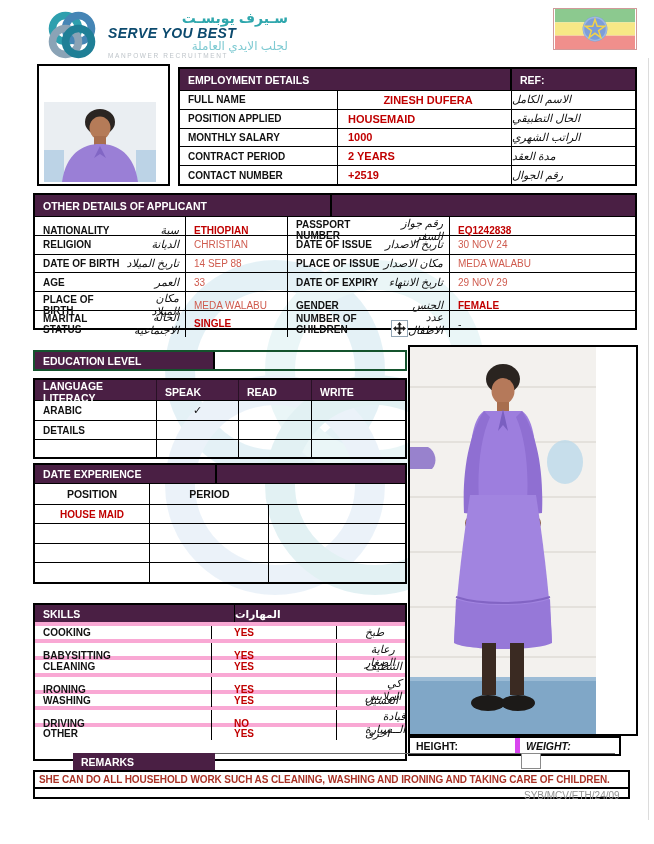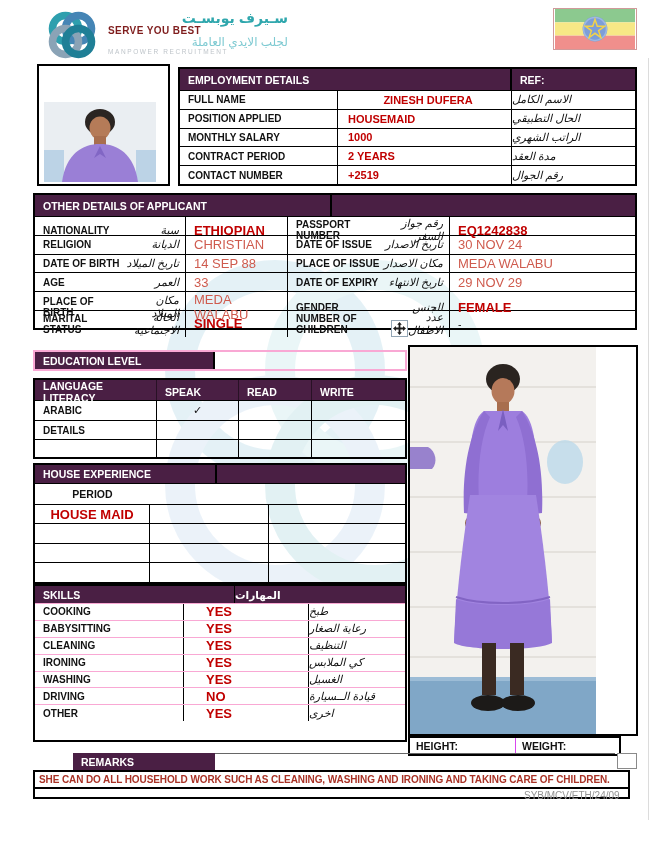--- a/index.html
+++ b/index.html
@@ -11,33 +11,33 @@
   }
   .abs { position:absolute; }
 
   
   .watermark { left:110px; top:225px; width:430px; height:420px; opacity:.5; pointer-events:none; }
 
   
   .logo-icon { left:40px; top:9px; width:64px; height:52px; }
   .logo-text { left:108px; top:11px; width:180px; line-height:1.05; }
   .logo-ar  { color:#2fa7ad; font-weight:bold; font-size:14px; direction:rtl; letter-spacing:1px; }
-  .logo-en  { color:#7f1d1d; font-weight:bold; font-size:10px; letter-spacing:.4px; }
+  .logo-en  { color:#0c4a6e; font-weight:bold; font-size:14px; letter-spacing:.4px;font-style:italic; }
   .logo-ar2 { color:#7ecad2; font-size:12px; direction:rtl; }
   .logo-en2 { color:#bfc5ca; font-size:6.5px; letter-spacing:1.6px; }
   .flag { left:553px; top:8px; width:84px; height:42px; border:1px solid #d09a9a; }
 
   .page-edge { left:648px; top:58px; width:1px; height:762px; background:#dcdcdc; }
 
   
   .bar { background:#4a1f44; color:#fff; font-weight:bold; font-size:10.5px; }
   .tblock { border:2px solid #000; background:transparent; }
   .lab { font-weight:bold; font-size:10px; }
   .ar  { font-size:11px; direction:rtl;font-style:italic; }
-  .val { color:#c00000; font-weight:bold; font-size:13px; }
+  .val { color:#c00000; font-weight:bold; font-size:10px; }
   .val.soft { color:#cf5b4e; font-weight:normal; }
 
   
   .photo-small { left:37px; top:64px; width:133px; height:122px; border:2px solid #000; background:#fff; }
   .photo-small svg { position:absolute; left:5px; bottom:2px; }
 
   
   .employment { left:178px; top:67px; width:459px; height:119px; }
   .emp-header { height:21px; display:grid; grid-template-columns:332px 1fr; }
   .emp-header .h1 { border-right:2px solid #000; padding-left:8px; display:flex; align-items:center; }
@@ -54,21 +54,21 @@
   .other-header .h1 { border-right:2px solid #000; padding-left:8px; display:flex; align-items:center; }
   .other-row { height:18.8px; display:grid; grid-template-columns:150px 102px 162px 1fr; border-top:1px solid #000; }
   .other-row .lc { display:flex; align-items:center; justify-content:space-between; padding:0 6px 0 8px; }
   .other-row .vc { border-left:1px solid #000; display:flex; align-items:center; padding-left:8px; }
   .other-row .lc2 { border-left:1px solid #000; }
 
   
   .cursor { left:391px; top:320px; width:17px; height:17px; z-index:9; }
 
   
-  .education { left:33px; top:350px; width:374px; height:21px; border:2px solid #f9a8d4; display:grid; grid-template-columns:180px 1fr; }
+  .education { left:33px; top:350px; width:374px; height:21px; border:2px solid #14532d; display:grid; grid-template-columns:180px 1fr; }
   .education .e1 { border-right:2px solid #000; padding-left:8px; display:flex; align-items:center; }
   .education .e2 { background:transparent; }
 
   
   .language { left:33px; top:378px; width:374px; height:81px; }
   .lang-header { height:20px; display:grid; grid-template-columns:122px 82px 73px 1fr; }
   .lang-header div { display:flex; align-items:center; padding-left:8px; border-right:1px solid rgba(0,0,0,.45); }
   .lang-header div:last-child { border-right:none; }
   .lang-row { height:19.7px; display:grid; grid-template-columns:122px 82px 73px 1fr; border-top:1px solid #000; }
   .lang-row div { display:flex; align-items:center; padding-left:8px; border-right:1px solid #000; }
@@ -80,38 +80,38 @@
   .we-bar { height:18px; display:grid; grid-template-columns:182px 1fr; }
   .we-bar .h1 { border-right:2px solid #000; padding-left:8px; display:flex; align-items:center; }
   .we-colhead { height:21px; display:grid; grid-template-columns:115px 119px 1fr; border-top:1px solid #000; }
   .we-colhead div { display:flex; align-items:center; justify-content:center; font-weight:bold; font-size:10.5px; border-right:1px solid #000; }
   .we-colhead div:last-child { border-right:none; }
   .we-row { height:19.4px; display:grid; grid-template-columns:115px 119px 1fr; border-top:1px solid #000; }
   .we-row div { display:flex; align-items:center; justify-content:center; border-right:1px solid #000; }
   .we-row div:last-child { border-right:none; }
 
   
-  .skills { left:33px; top:584px; width:374px; height:158px; }
+  .skills { left:33px; top:603px; width:374px; height:158px; }
   .sk-bar { height:17px; display:grid; grid-template-columns:200px 1fr; }
   .sk-bar .h1 { border-right:1px solid #000; padding-left:8px; display:flex; align-items:center; }
   .sk-bar .h2 { display:flex; align-items:center; justify-content:flex-end; padding-right:10px; direction:rtl; }
-  .sk-row { height:16.9px; display:grid; grid-template-columns:148px 126px 1fr; border-top:1px solid #f9a8d4; }
+  .sk-row { height:16.9px; display:grid; grid-template-columns:148px 126px 1fr; border-top:4px solid #f9a8d4;gap:28px; }
   .sk-row .s1 { display:flex; align-items:center; padding-left:8px; }
   .sk-row .s2 { border-left:1px solid #000; border-right:1px solid #000; display:flex; align-items:center; padding-left:22px; }
   .sk-row .s3 { display:flex; align-items:center; justify-content:flex-end; padding-right:12px; }
 
   
   .photo-large { left:408px; top:345px; width:230px; height:391px; border:2px solid #000; background:#fff; }
   .photo-large svg { position:absolute; left:0; top:0; }
   .hw { left:408px; top:736px; width:213px; height:20px; border:2px solid #000; display:grid; grid-template-columns:105px 1fr; background:#fff; }
   .hw div { display:flex; align-items:center; padding-left:6px; font-weight:bold; font-size:10.5px; }
-  .hw div:last-child { border-left:1px solid #d946ef; }
-
-  
-  .rem-head { left:73px; top:753px; width:564px; height:17px; }
+  .hw div:last-child { border-left:5px solid #d946ef;font-style:italic; }
+
+  
+  .rem-head { left:73px; top:753px; width:468px; height:17px; }
   .rem-head .rh1 { position:absolute; left:0; top:0; width:142px; height:17px; padding-left:8px; display:flex; align-items:center; }
   .rem-head .rh-mid { position:absolute; left:142px; top:0; width:400px; height:17px; border-top:1px solid #666; }
   .rem-head .rh-box { position:absolute; right:0; top:0; width:20px; height:16px; border:1px solid #8a8a8a; background:#fff; }
   .rem-text { left:33px; top:770px; width:597px; height:19px; border:2px solid #000; display:flex; align-items:center; padding-left:4px;
               color:#a93226; font-weight:bold; font-size:10px; background:#fff; letter-spacing:-0.1px; }
   .rem-empty { left:33px; top:789px; width:597px; height:10px; border:2px solid #000; border-top:none; background:transparent; }
   .doc-code { left:524px; top:790px; font-size:10px; color:#949494; z-index:1; }
 </style>
 </head>
 <body>
@@ -305,24 +305,25 @@
     <div class="lang-row">
       <div class="lab"></div>
       <div class="chk"></div>
       <div></div>
       <div></div>
     </div>
   </div>
 
   <div class="abs tblock workexp">
     <div class="we-bar bar">
-      <div class="h1">HOUSE EXPERIENCE</div>
+      <div class="h1">DATE EXPERIENCE</div>
       <div></div>
     </div>
     <div class="we-colhead">
+      <div>POSITION</div>
       <div>PERIOD</div>
     </div>
     <div class="we-row">
       <div class="val">HOUSE MAID</div>
       <div></div>
       <div></div>
     </div>
     <div class="we-row">
       <div></div>
       <div></div>

